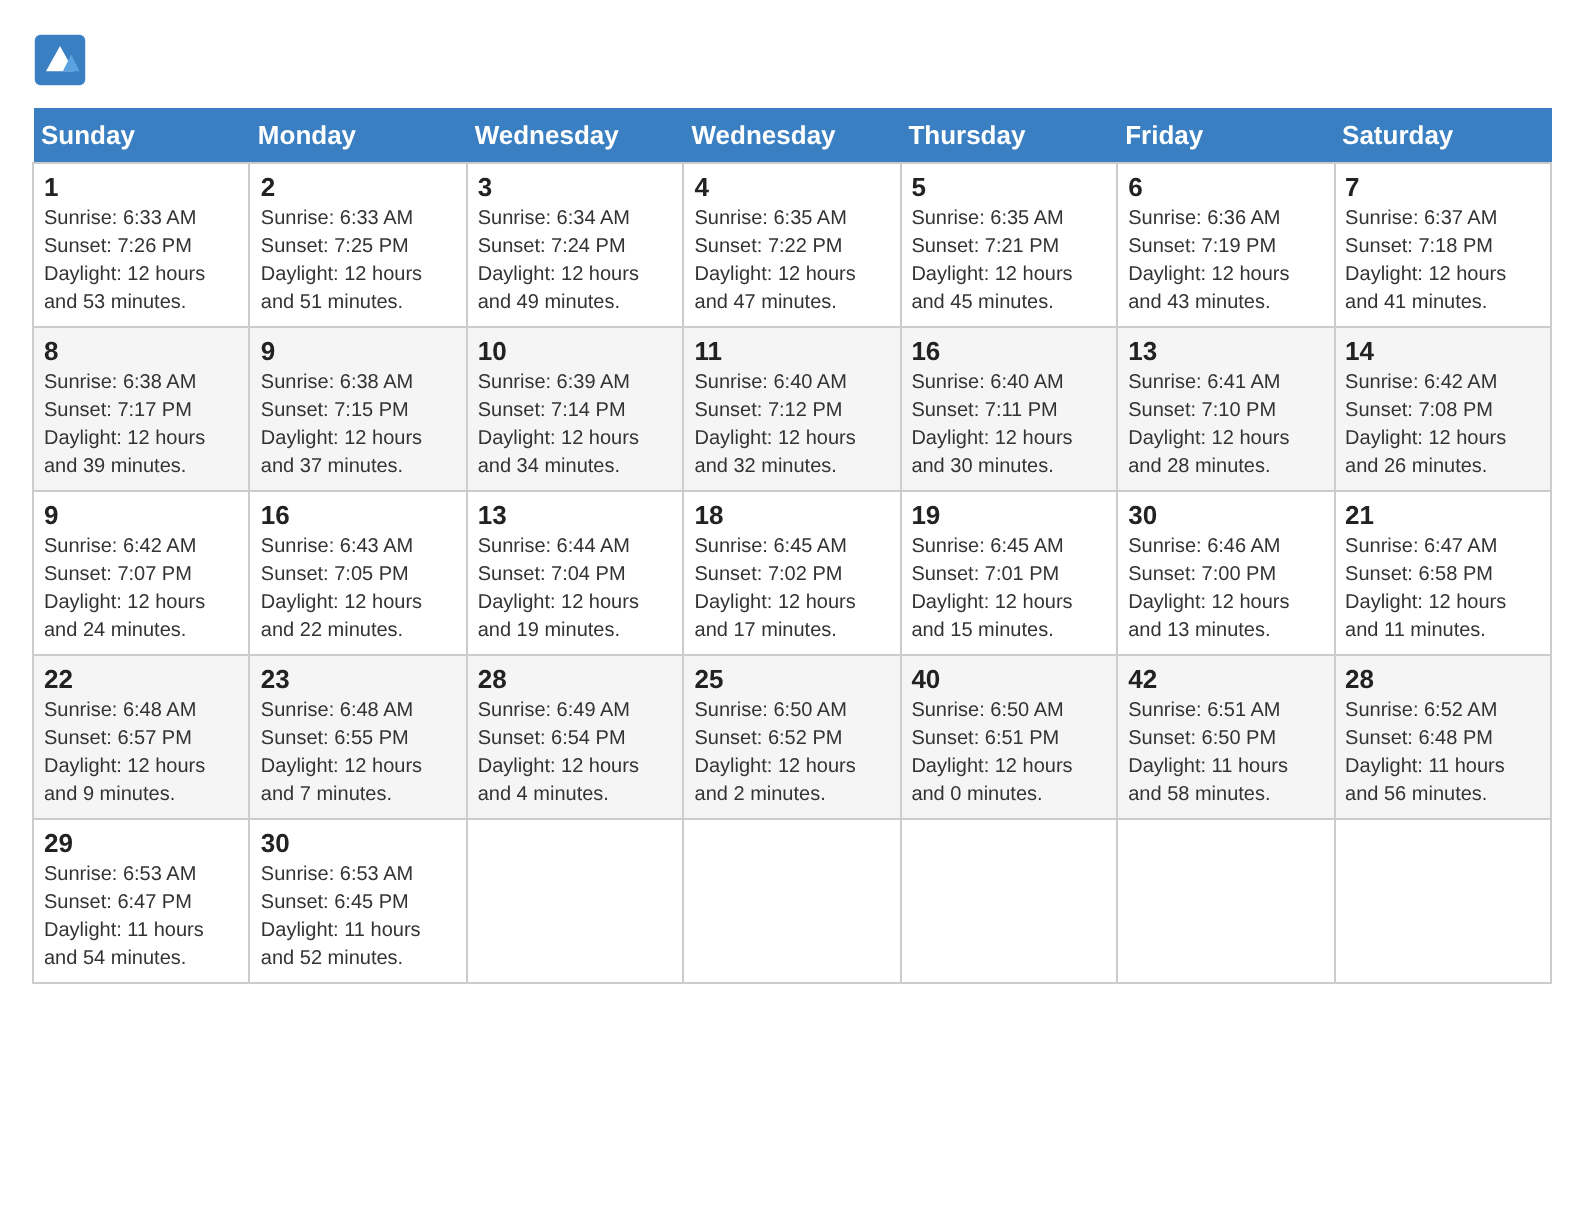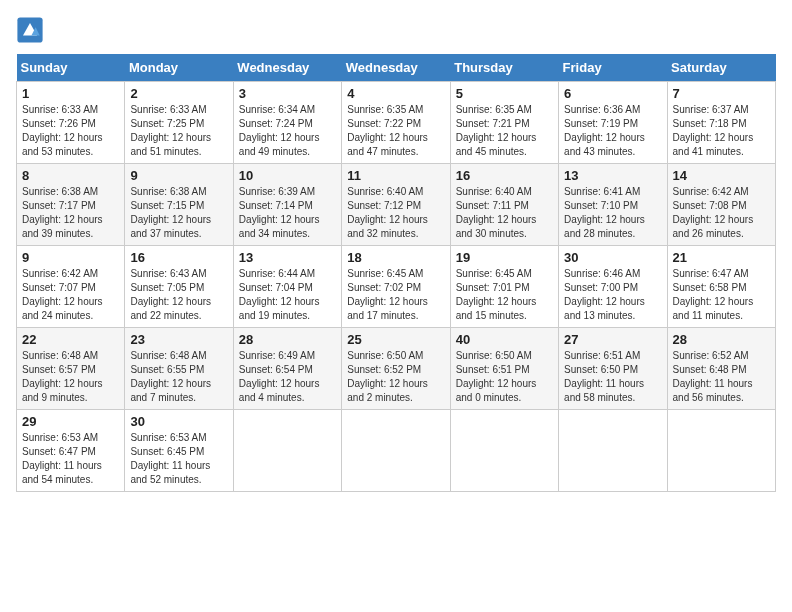--- a/index.html
+++ b/index.html
@@ -329,21 +329,21 @@
         </td>
         <td>
           <span class="day-num">40</span>
           <div class="day-info">
             Sunrise: 6:50 AM<br>
             Sunset: 6:51 PM<br>
             Daylight: 12 hours and 0 minutes.
           </div>
         </td>
         <td>
-          <span class="day-num">27</span>
+          <span class="day-num">42</span>
           <div class="day-info">
             Sunrise: 6:51 AM<br>
             Sunset: 6:50 PM<br>
             Daylight: 11 hours and 58 minutes.
           </div>
         </td>
         <td>
           <span class="day-num">28</span>
           <div class="day-info">
             Sunrise: 6:52 AM<br>

